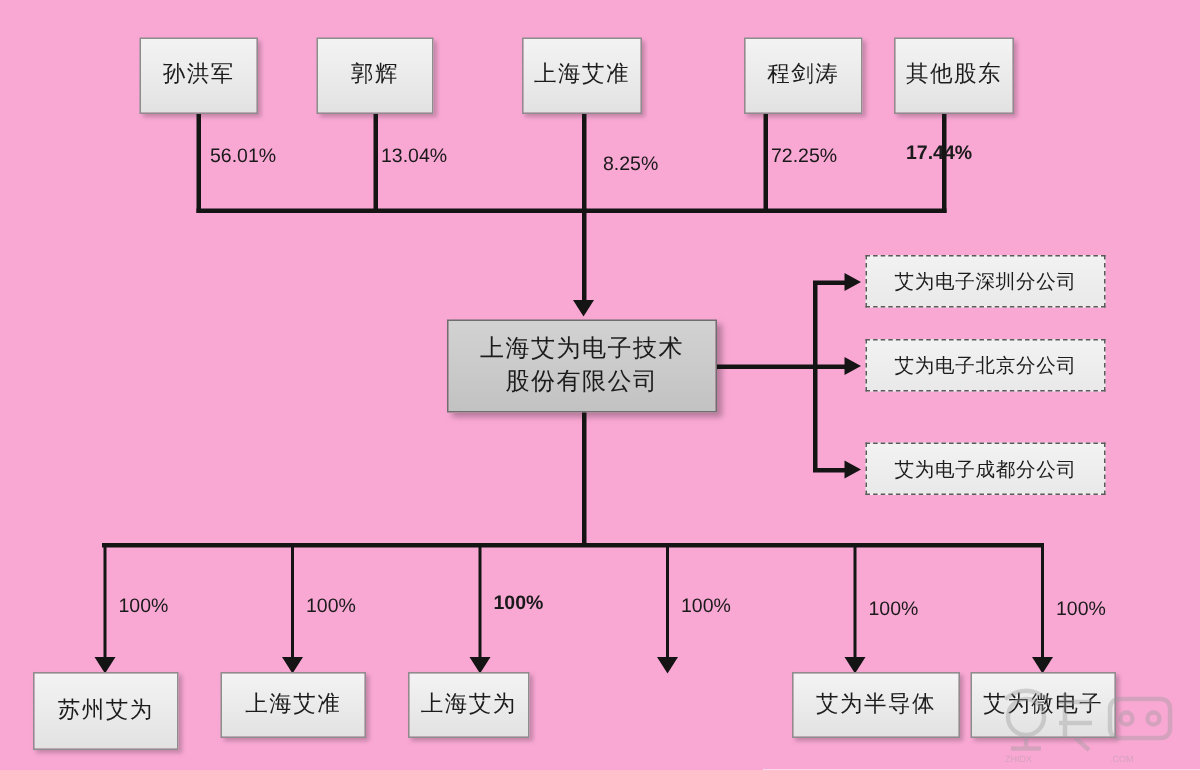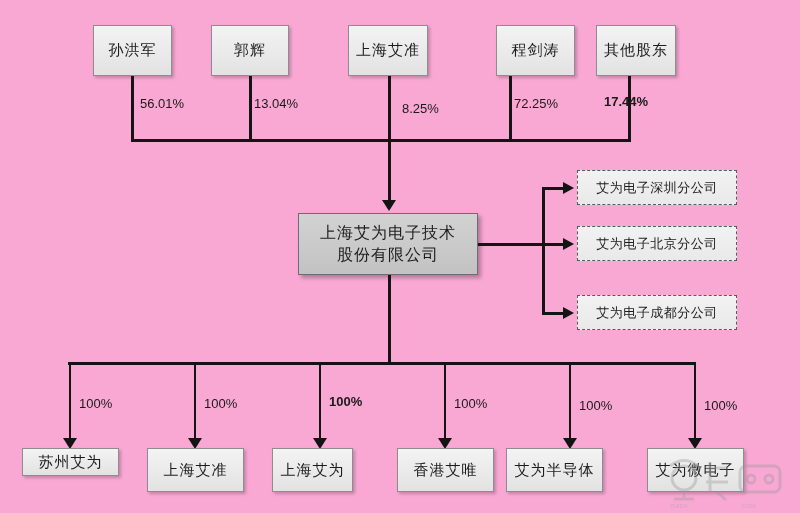--- a/index.html
+++ b/index.html
@@ -184,33 +184,30 @@
   <div class="arrow-down" style="left:563px; top:438px;"></div>
   <div class="arrow-down" style="left:688px; top:438px;"></div>
 
   <div class="pct" style="left:79px;  top:396px;">100%</div>
   <div class="pct" style="left:204px; top:396px;">100%</div>
   <div class="pct pct-bold" style="left:329px; top:394px;">100%</div>
   <div class="pct" style="left:454px; top:396px;">100%</div>
   <div class="pct" style="left:579px; top:398px;">100%</div>
   <div class="pct" style="left:704px; top:398px;">100%</div>
 
-  <div class="node node-sub" style="left:22px;  top:448px; width:97px; height:28px;">
+  <div class="node node-sub" style="left:22px;  top:448px; width:97px; height:52px;">
     <span>苏州艾为</span>
   </div>
   <div class="node node-sub" style="left:147px; top:448px; width:97px; height:44px;">
     <span>上海艾准</span>
   </div>
   <div class="node node-sub" style="left:272px; top:448px; width:81px; height:44px;">
     <span>上海艾为</span>
   </div>
-  <div class="node node-sub" style="left:397px; top:448px; width:97px; height:44px;">
-    <span>香港艾唯</span>
-  </div>
-  <div class="node node-sub" style="left:506px; top:448px; width:97px; height:44px;">
+  <div class="node node-sub" style="left:528px; top:448px; width:112px; height:44px;">
     <span>艾为半导体</span>
   </div>
   <div class="node node-sub" style="left:647px; top:448px; width:97px; height:44px;">
     <span>艾为微电子</span>
   </div>
 
   <svg id="watermark" viewBox="0 0 146 62">
     <g fill="none" stroke="#9a9a9a" stroke-width="3">
       <path d="M22 18 q14 -11 28 0"></path>
       <circle cx="36" cy="30" r="12"></circle>

